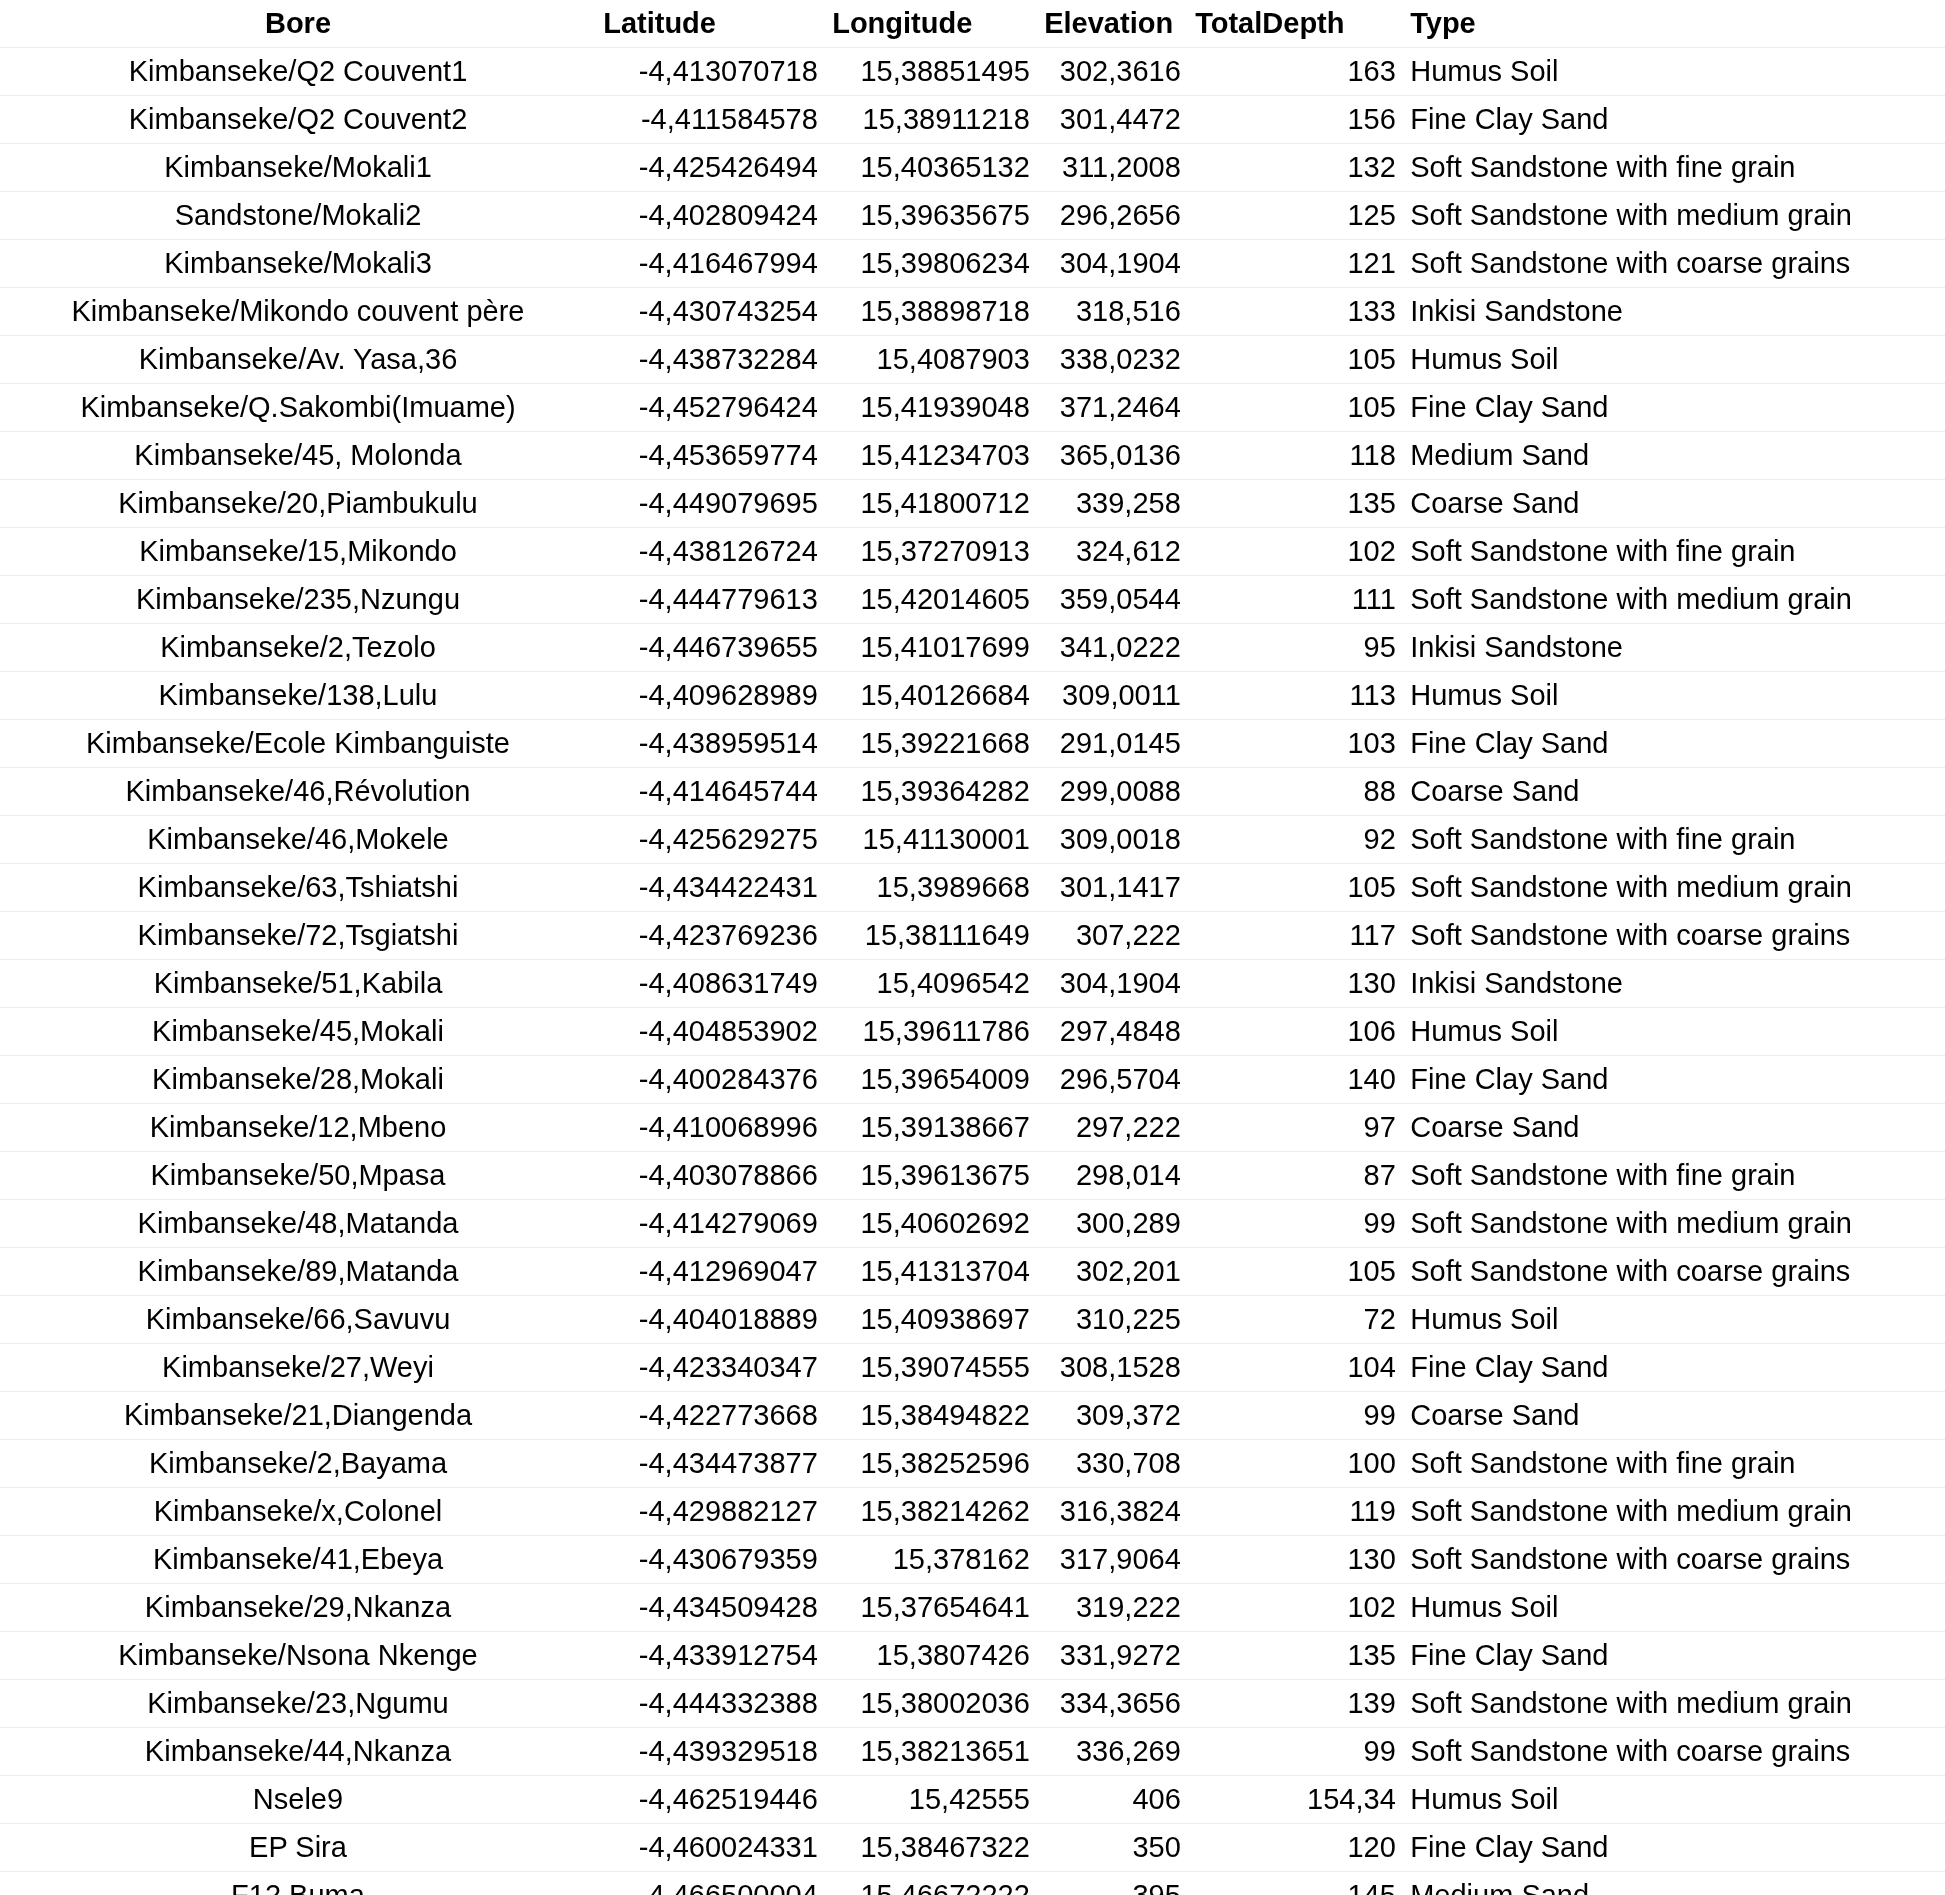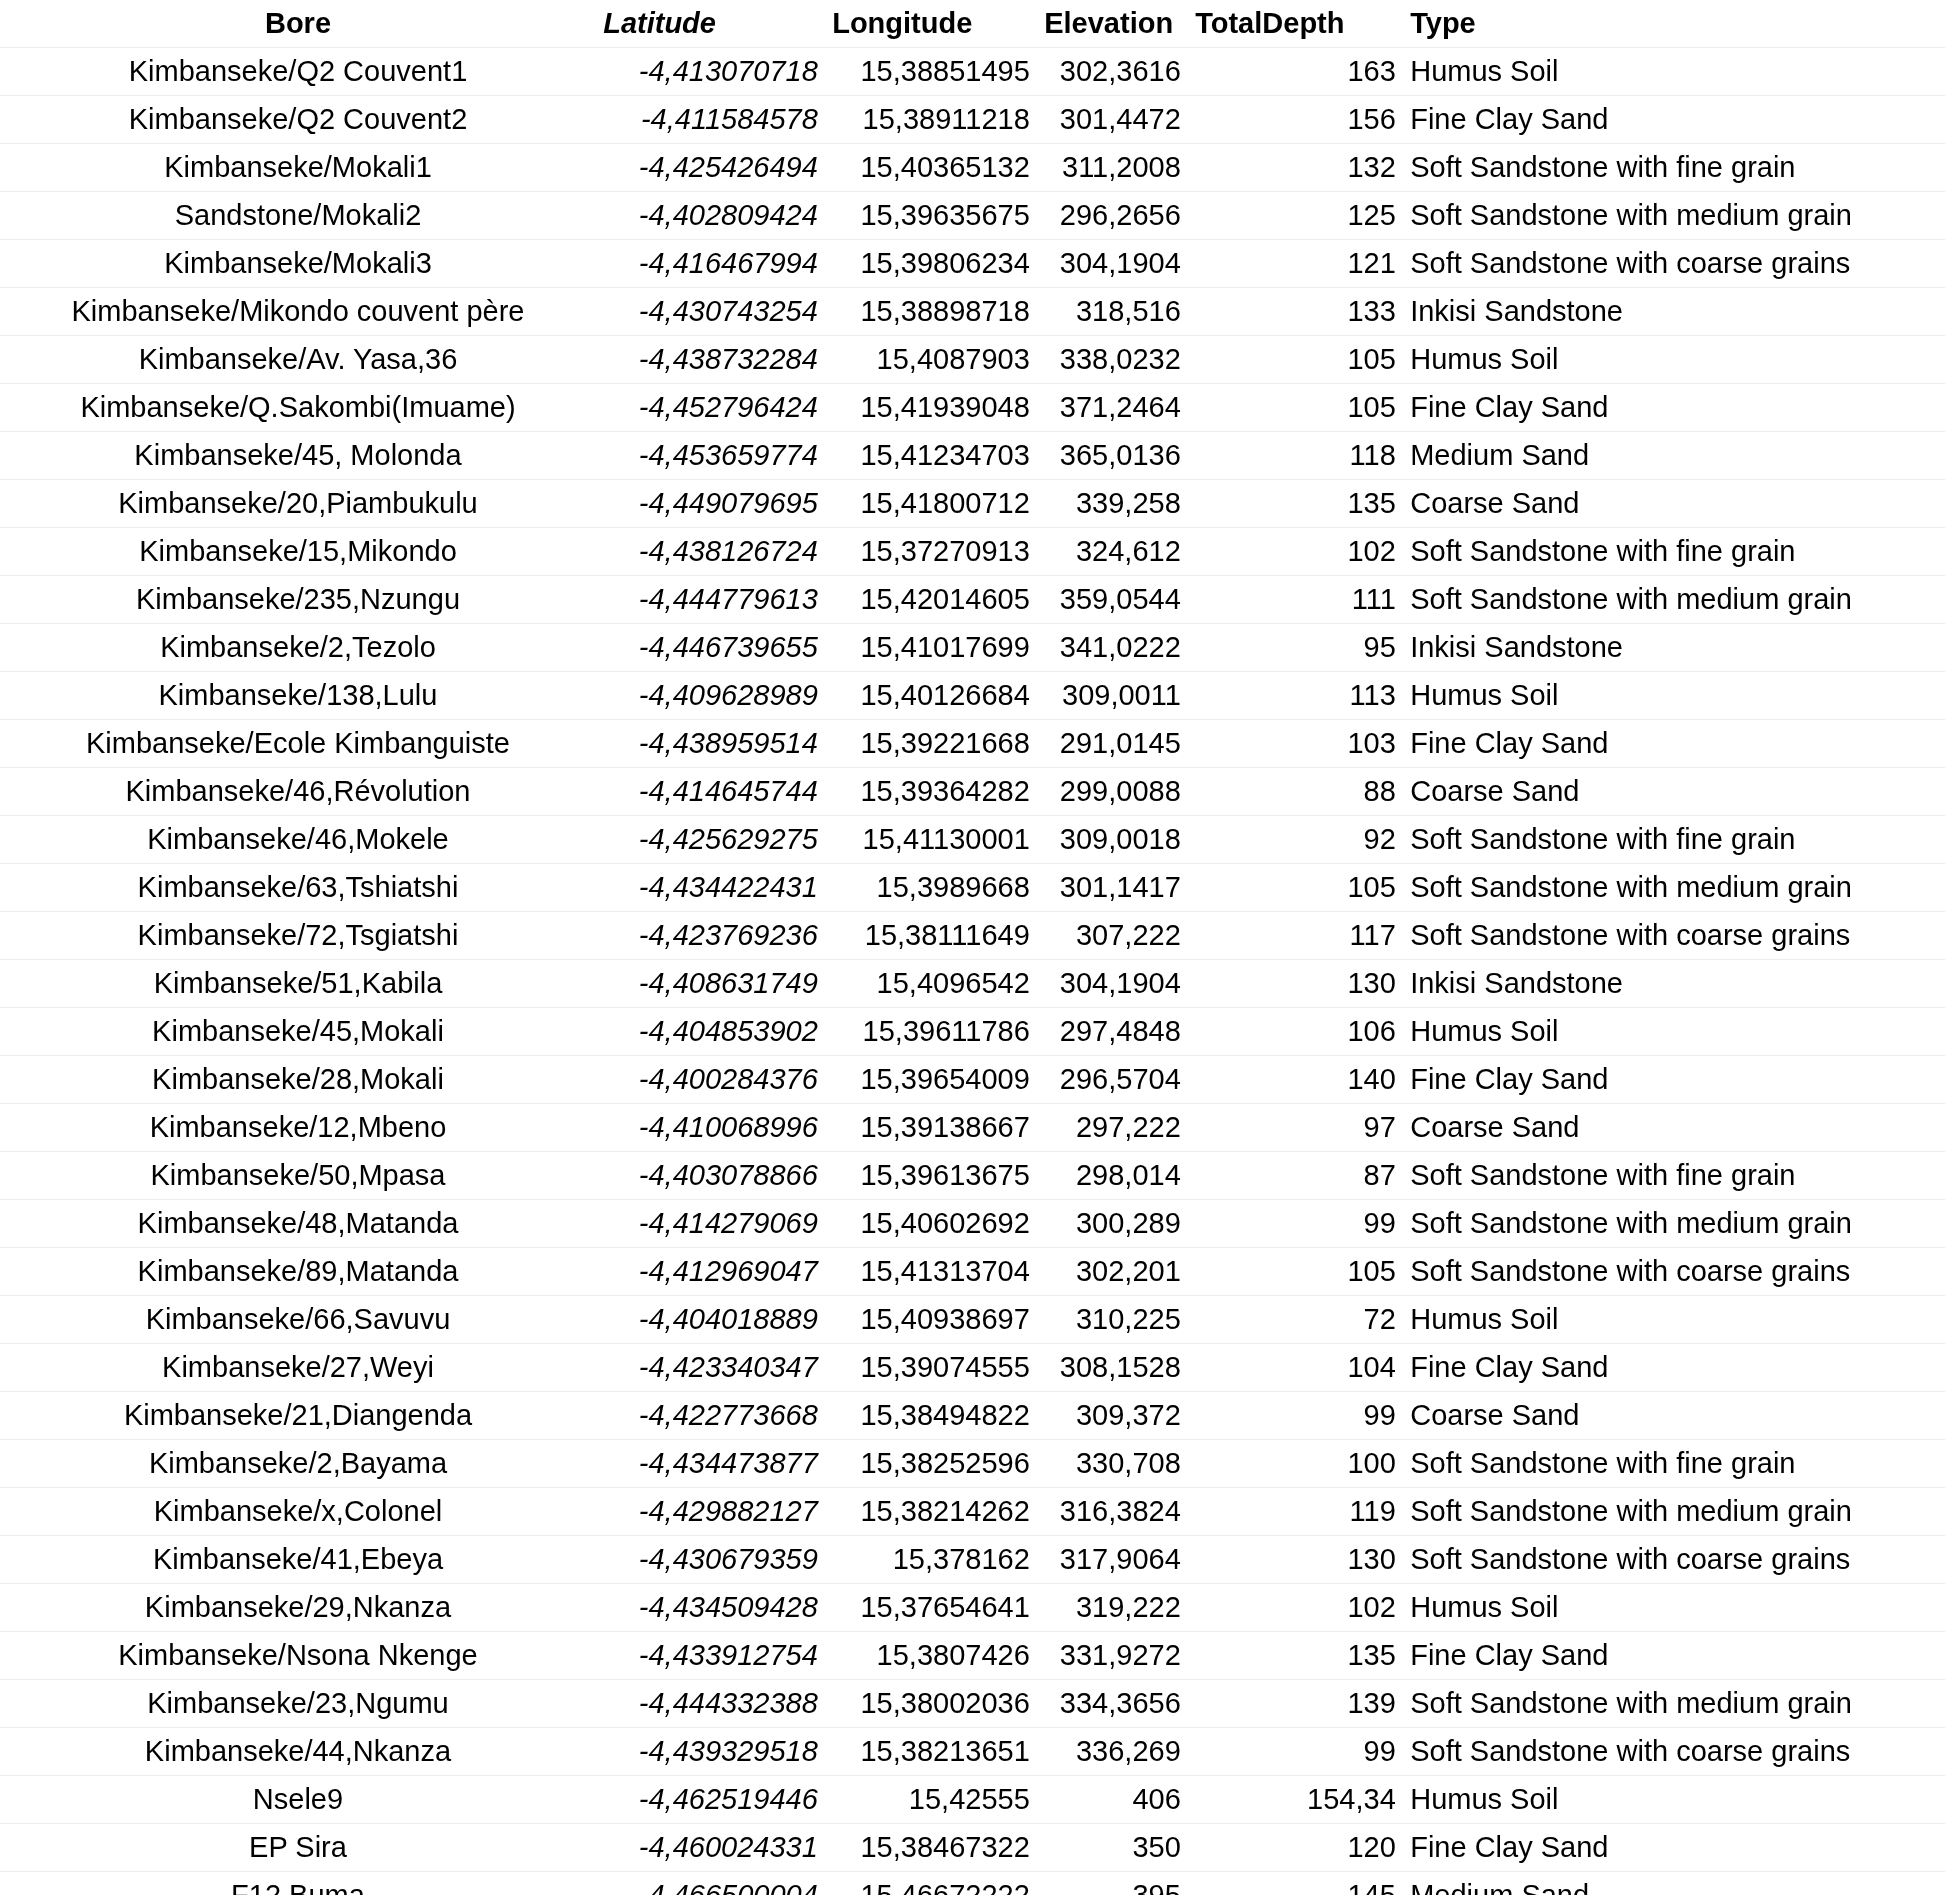--- a/index.html
+++ b/index.html
@@ -31,21 +31,21 @@
     vertical-align: middle;
     box-sizing: border-box;
   }
   thead th {
     font-weight: bold;
     text-align: left;
   }
   .align-left  { text-align: left; }
   .align-right { text-align: right; }
   .col-bore       { width: 596px; text-align: center; }
-  .col-latitude   { width: 229px; font-style: italic; }
+  .col-latitude   { width: 229px; }
   .col-longitude  { width: 212px; }
   .col-elevation  { width: 151px; }
   .col-totaldepth { width: 215px; }
   .col-type       { width: auto; margin-left: 24px; }
 </style>
 </head>
 <body>
 
 <table class="grid">
   <thead>

